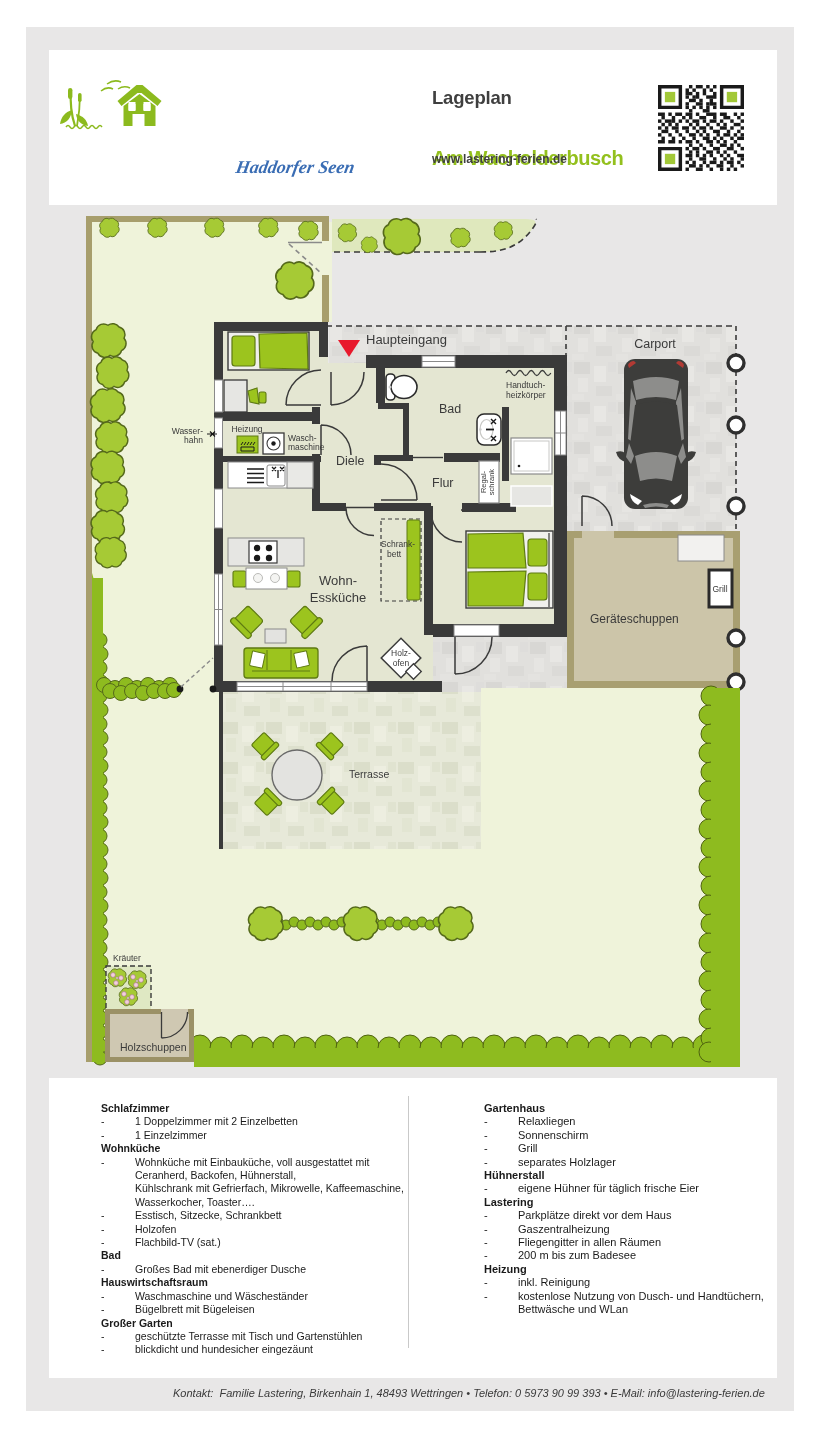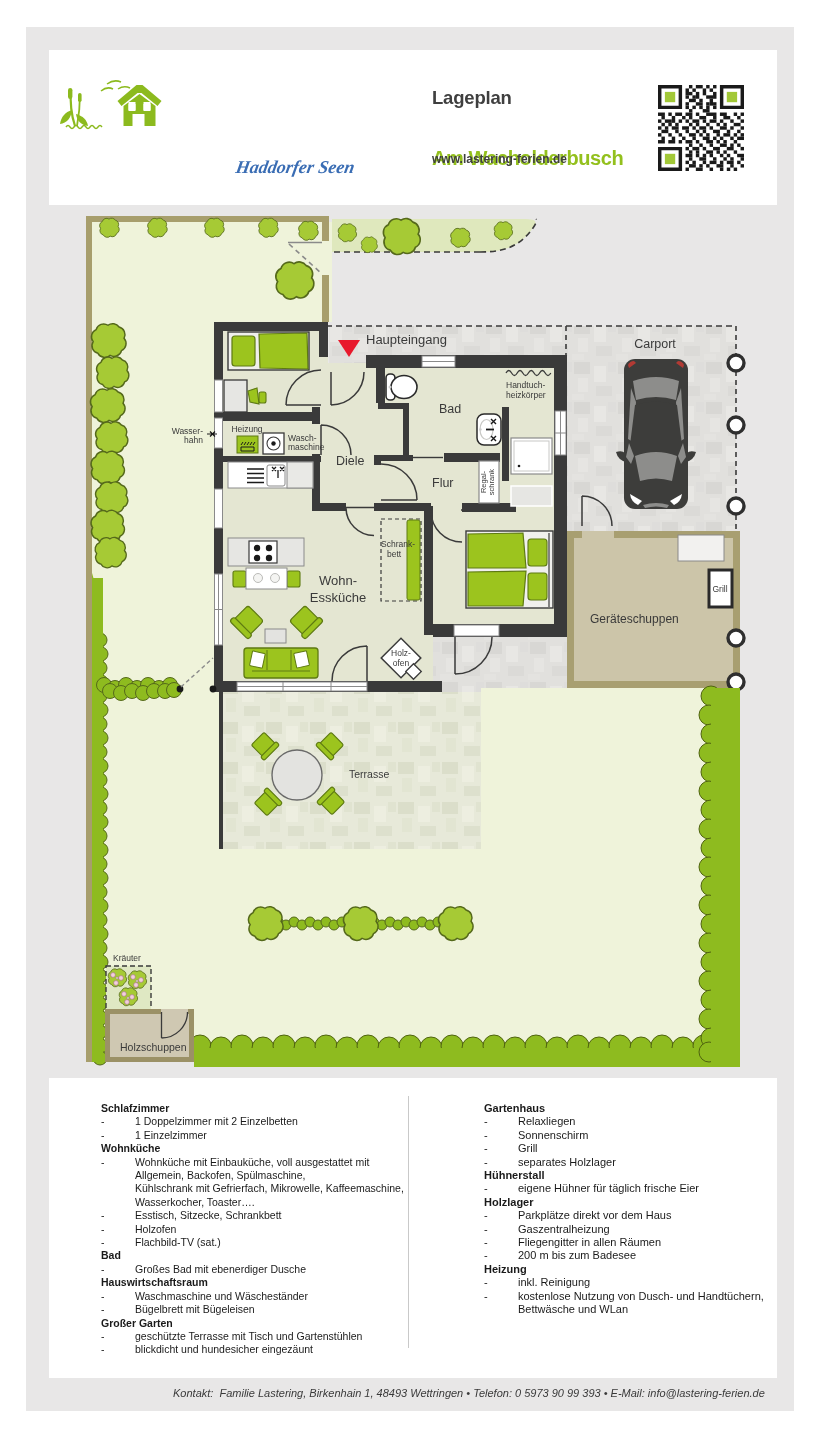--- a/index.html
+++ b/index.html
@@ -814,21 +814,21 @@
 <div class="abs" style="left:49px;top:1078px;width:728px;height:300px;background:#ffffff;"></div>
 
 <div class="abs" style="left:408px;top:1096px;width:1px;height:252px;background:#c9c9c9;"></div>
 
 <div class="abs" style="left:101px;top:1102px;width:310px;font-size:10.5px;line-height:13.4px;color:#1a1a1a;white-space:nowrap;">
 <div style="font-weight:bold;">Schlafzimmer</div>
 <div><span style="display:inline-block;width:34px;">-</span>1 Doppelzimmer mit 2 Einzelbetten</div>
 <div><span style="display:inline-block;width:34px;">-</span>1 Einzelzimmer</div>
 <div style="font-weight:bold;">Wohnküche</div>
 <div><span style="display:inline-block;width:34px;">-</span>Wohnküche mit Einbauküche, voll ausgestattet mit</div>
-<div style="padding-left:34px;">Allgemein, Backofen, Spülmaschine,</div>
+<div style="padding-left:34px;">Ceranherd, Backofen, Hühnerstall,</div>
 <div style="padding-left:34px;">Kühlschrank mit Gefrierfach, Mikrowelle, Kaffeemaschine,</div>
 <div style="padding-left:34px;">Wasserkocher, Toaster….</div>
 <div><span style="display:inline-block;width:34px;">-</span>Esstisch, Sitzecke, Schrankbett</div>
 <div><span style="display:inline-block;width:34px;">-</span>Holzofen</div>
 <div><span style="display:inline-block;width:34px;">-</span>Flachbild-TV (sat.)</div>
 <div style="font-weight:bold;">Bad</div>
 <div><span style="display:inline-block;width:34px;">-</span>Großes Bad mit ebenerdiger Dusche</div>
 <div style="font-weight:bold;">Hauswirtschaftsraum</div>
 <div><span style="display:inline-block;width:34px;">-</span>Waschmaschine und Wäscheständer</div>
 <div><span style="display:inline-block;width:34px;">-</span>Bügelbrett mit Bügeleisen</div>
@@ -838,21 +838,21 @@
 </div>
 
 <div class="abs" style="left:484px;top:1102px;width:290px;font-size:11px;line-height:13.4px;color:#1a1a1a;white-space:nowrap;">
 <div style="font-weight:bold;">Gartenhaus</div>
 <div><span style="display:inline-block;width:34px;">-</span>Relaxliegen</div>
 <div><span style="display:inline-block;width:34px;">-</span>Sonnenschirm</div>
 <div><span style="display:inline-block;width:34px;">-</span>Grill</div>
 <div><span style="display:inline-block;width:34px;">-</span>separates Holzlager</div>
 <div style="font-weight:bold;">Hühnerstall</div>
 <div><span style="display:inline-block;width:34px;">-</span>eigene Hühner für täglich frische Eier</div>
-<div style="font-weight:bold;">Holzlager</div>
+<div style="font-weight:bold;">Lastering</div>
 <div><span style="display:inline-block;width:34px;">-</span>Parkplätze direkt vor dem Haus</div>
 <div><span style="display:inline-block;width:34px;">-</span>Gaszentralheizung</div>
 <div><span style="display:inline-block;width:34px;">-</span>Fliegengitter in allen Räumen</div>
 <div><span style="display:inline-block;width:34px;">-</span>200 m bis zum Badesee</div>
 <div style="font-weight:bold;">Heizung</div>
 <div><span style="display:inline-block;width:34px;">-</span>inkl. Reinigung</div>
 <div><span style="display:inline-block;width:34px;">-</span>kostenlose Nutzung von Dusch- und Handtüchern,</div>
 <div style="padding-left:34px;">Bettwäsche und WLan</div>
 </div>
 

